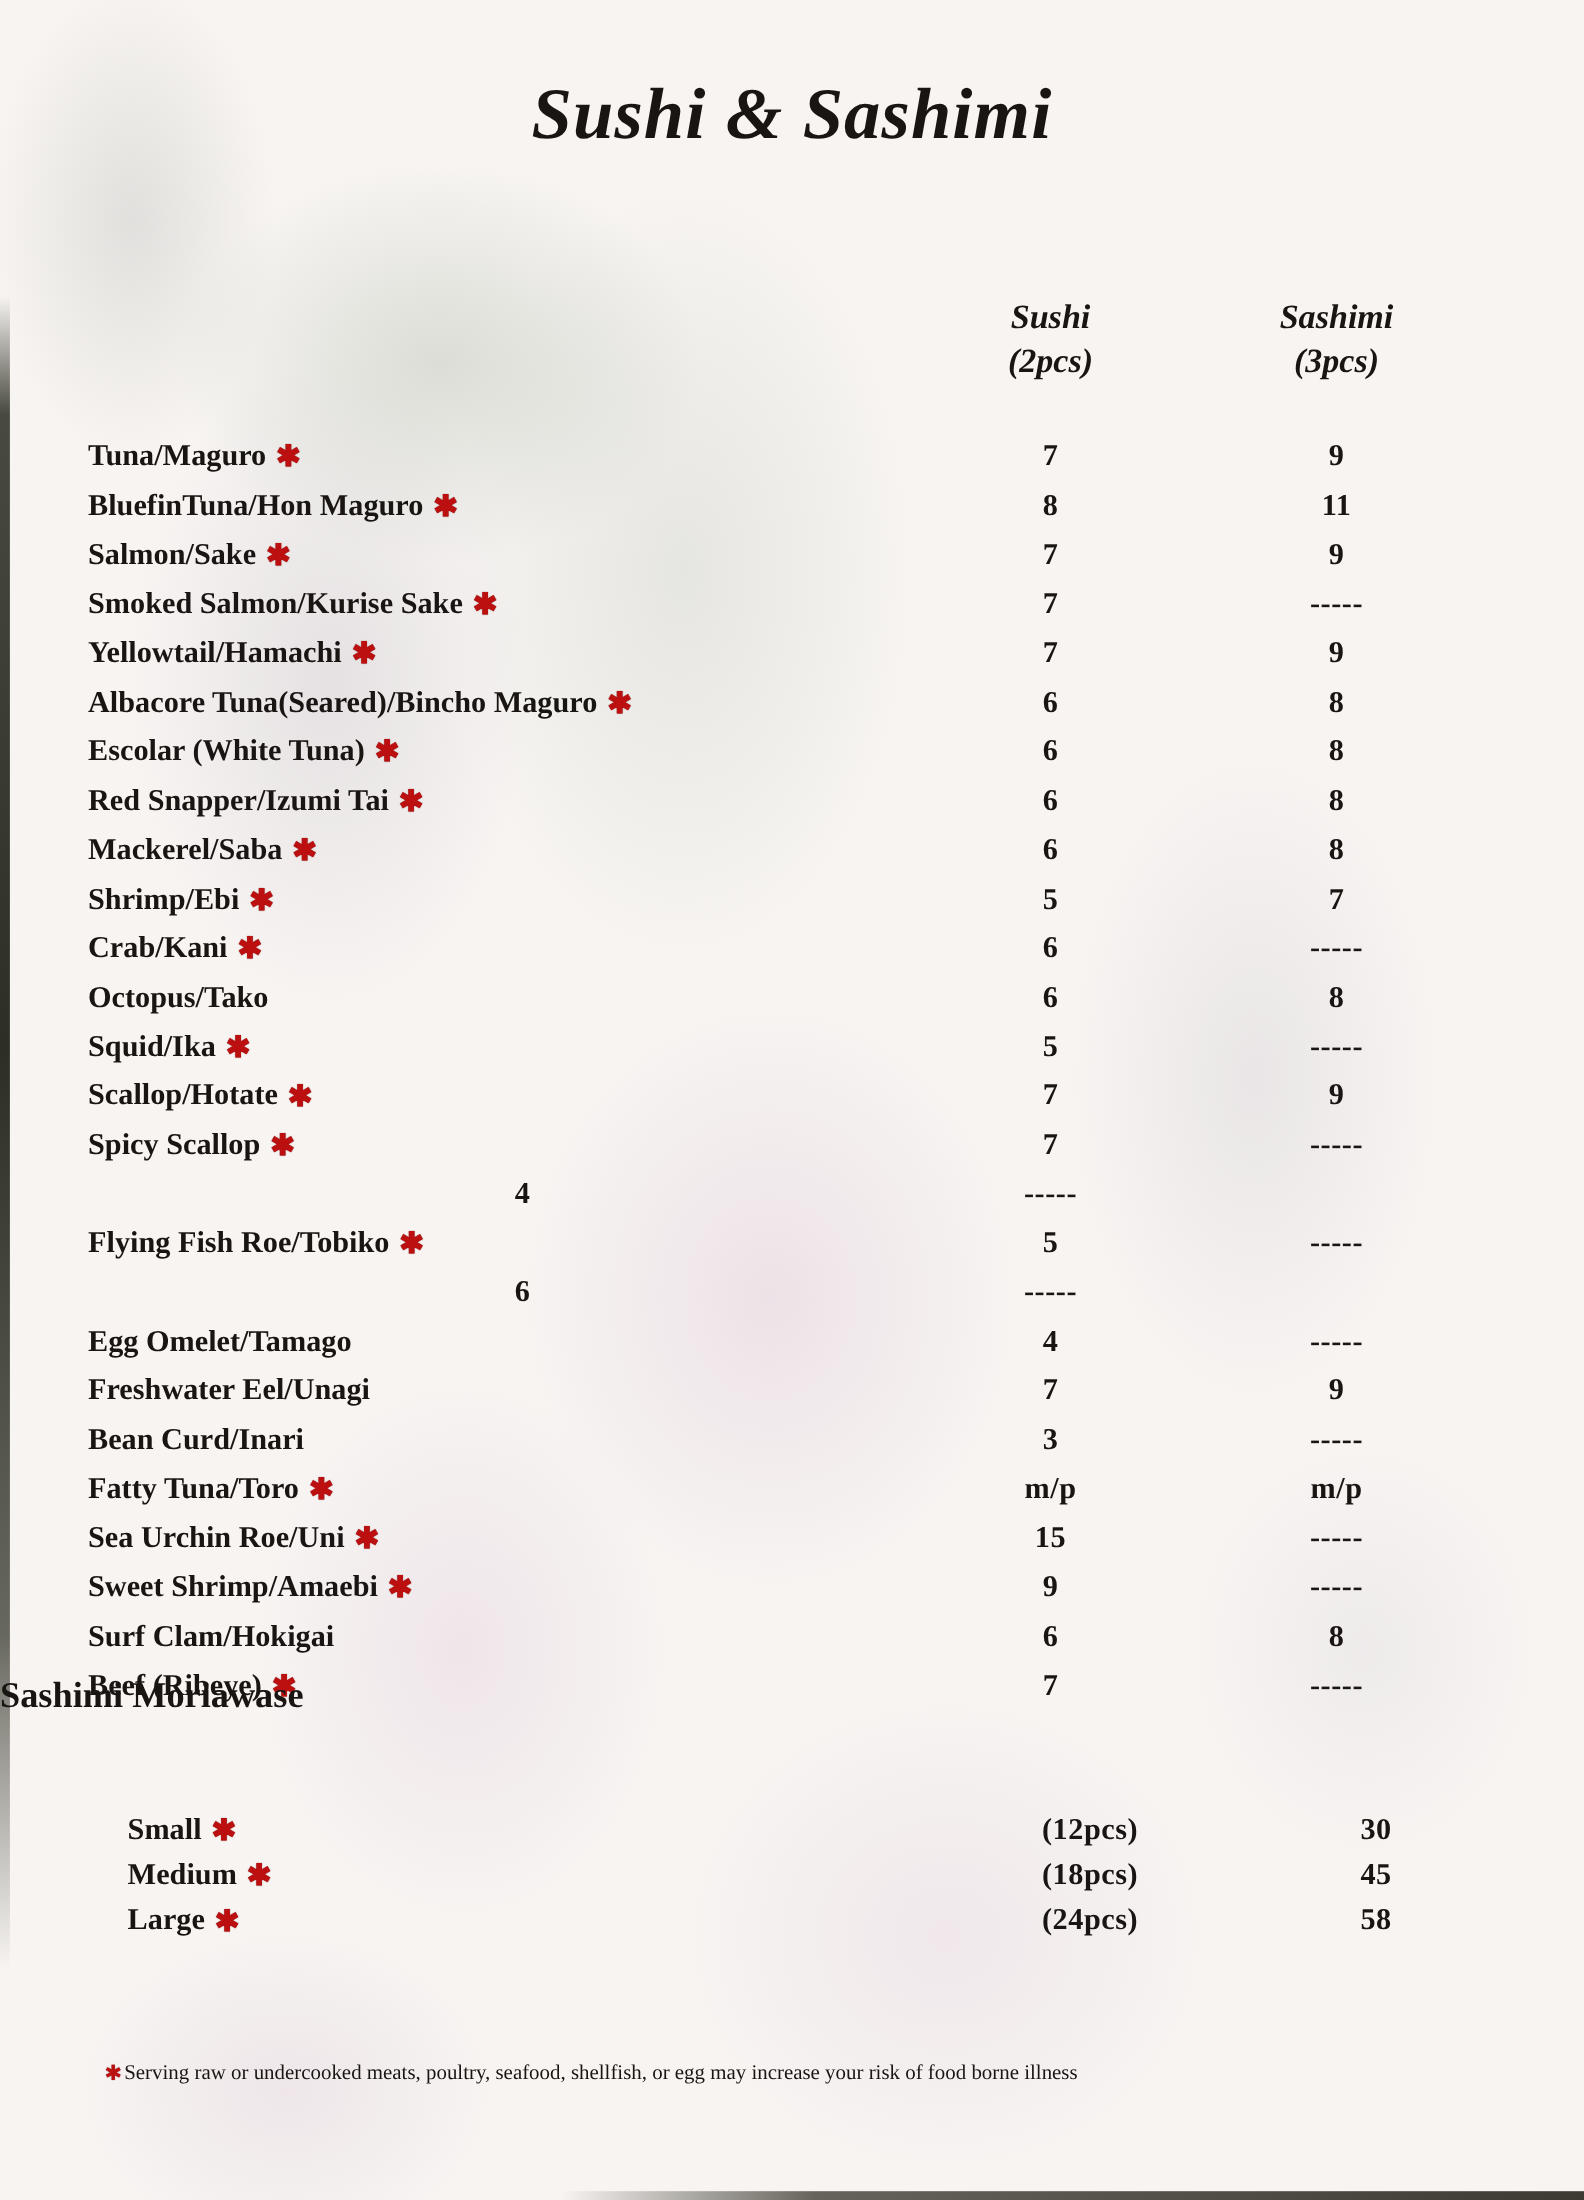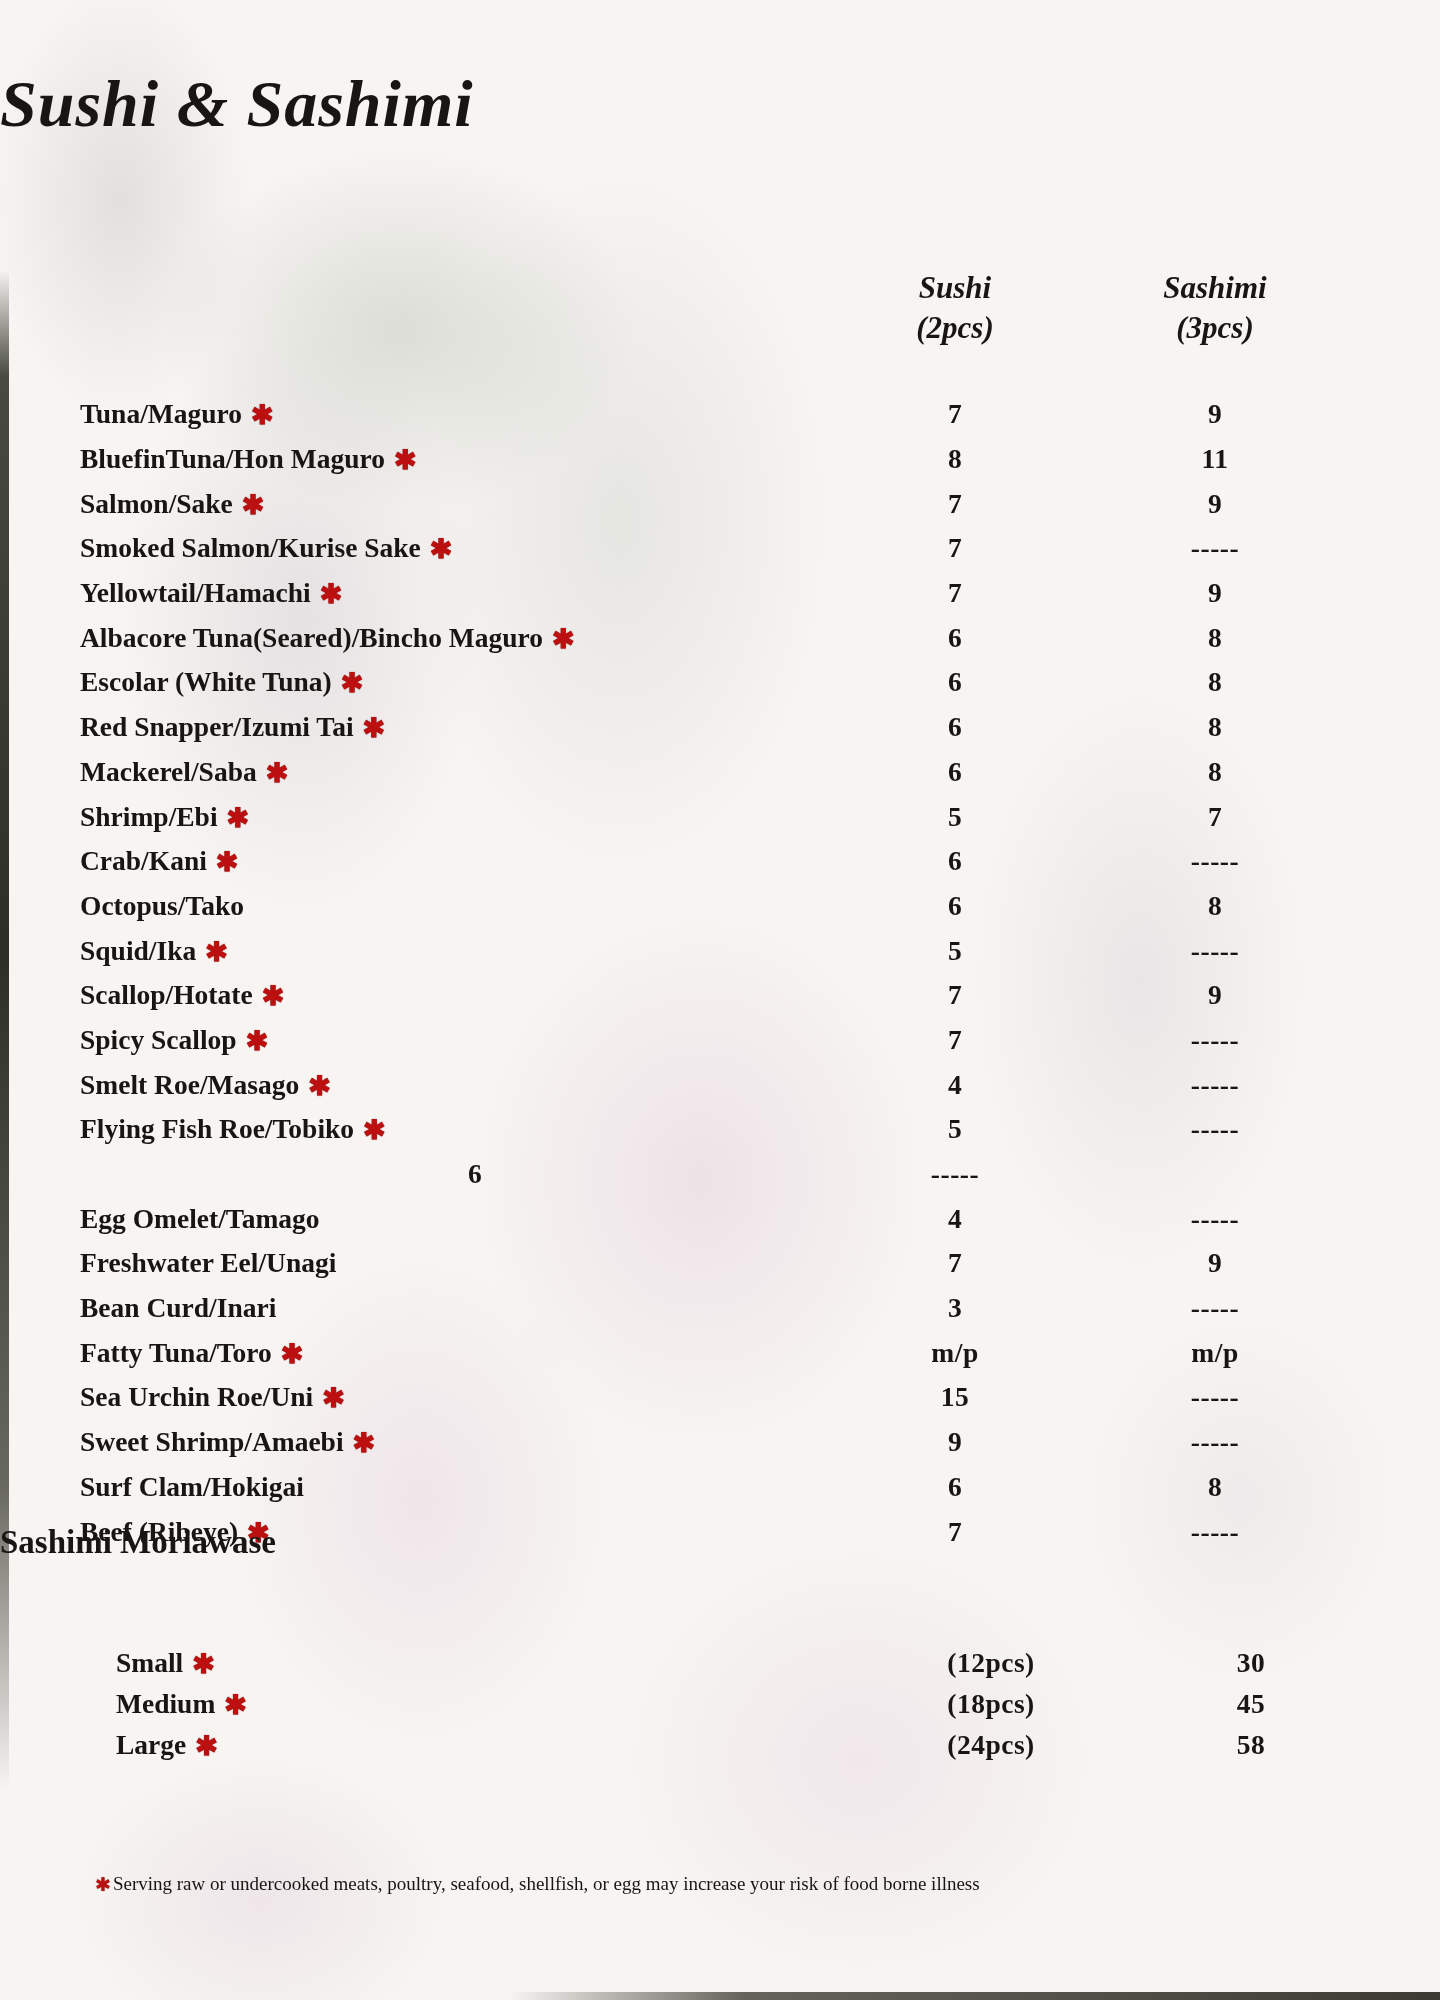--- a/index.html
+++ b/index.html
@@ -22,21 +22,21 @@
       radial-gradient(ellipse 330px 300px at 860px 1760px, rgba(222,200,216,0.28), rgba(222,200,216,0) 72%),
       radial-gradient(ellipse 220px 260px at 1240px 1500px, rgba(212,206,214,0.25), rgba(212,206,214,0) 72%),
       radial-gradient(ellipse 260px 200px at 260px 1900px, rgba(218,198,212,0.30), rgba(218,198,212,0) 72%);
   }
   .edge-left{position:absolute;left:0;top:270px;width:9px;height:1520px;
     background:linear-gradient(to bottom, rgba(42,44,32,0) 0%, rgba(42,44,32,0.85) 7%,
       rgba(34,36,26,0.95) 45%, rgba(42,44,32,0.7) 80%, rgba(42,44,32,0) 100%);}
   .edge-bottom{position:absolute;left:510px;bottom:0;width:930px;height:8px;
     background:linear-gradient(to right, rgba(52,50,40,0) 0%, rgba(52,50,40,0.75) 25%, rgba(40,38,30,0.9) 100%);}
 
-  .title{position:absolute;top:66px;left:0;width:1440px;text-align:left;margin:0;
+  .title{position:absolute;top:66px;left:0;width:1440px;text-align:center;margin:0;
     font-size:66px;font-style:italic;font-weight:700;letter-spacing:1px;}
 
   .col-headers{position:absolute;top:268px;left:0;width:1440px;display:grid;
     grid-template-columns:870px 170px 350px;}
   .col-h{grid-column:auto;text-align:center;font-weight:700;font-size:31px;line-height:40px;font-style:italic;}
   .col-h.sushi{grid-column:2;}
   .col-h.sashimi{grid-column:3;}
 
   .items{position:absolute;top:392px;left:0;width:1440px;}
   .row{display:grid;grid-template-columns:790px 170px 350px;height:44.7px;
@@ -146,21 +146,20 @@
     <div class="name-cell"><span class="nm">Scallop/Hotate</span><span class="star">✱</span></div>
     <div class="cell sushi-cell">7</div>
     <div class="cell sashimi-cell">9</div>
   </div>
     <div class="row">
     <div class="name-cell"><span class="nm">Spicy Scallop</span><span class="star">✱</span></div>
     <div class="cell sushi-cell">7</div>
     <div class="cell sashimi-cell">-----</div>
   </div>
     <div class="row">
-    <div class="name-cell"><span class="nm">Smelt Roe/Masago</span><span class="star">✱</span></div>
     <div class="cell sushi-cell">4</div>
     <div class="cell sashimi-cell">-----</div>
   </div>
     <div class="row">
     <div class="name-cell"><span class="nm">Flying Fish Roe/Tobiko</span><span class="star">✱</span></div>
     <div class="cell sushi-cell">5</div>
     <div class="cell sashimi-cell">-----</div>
   </div>
     <div class="row">
     <div class="cell sushi-cell">6</div>

